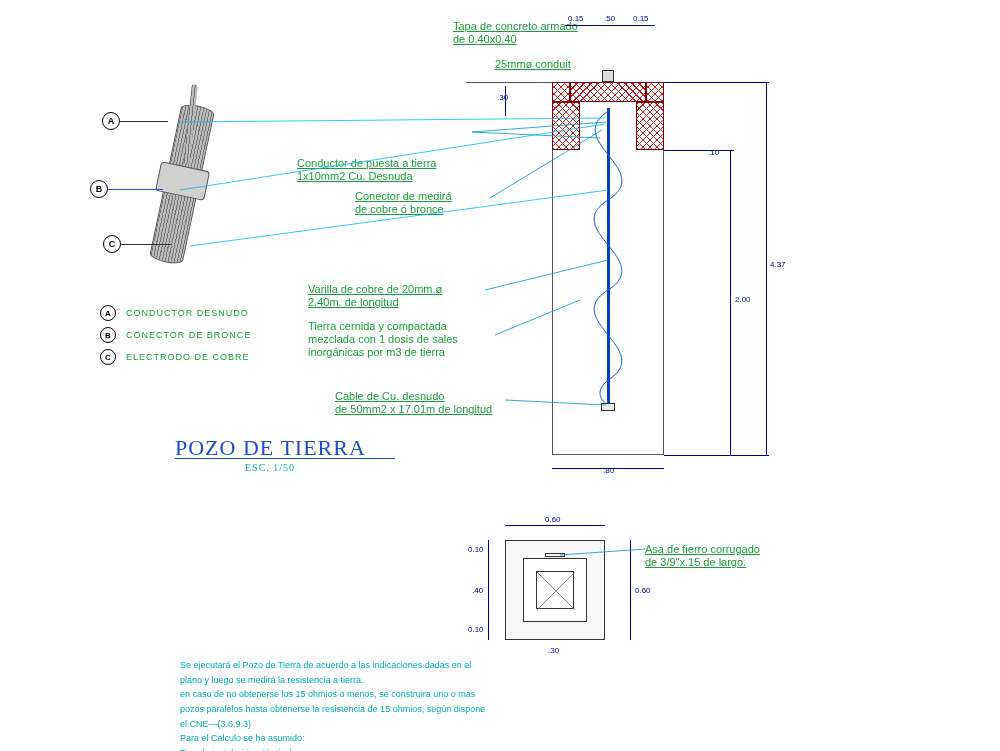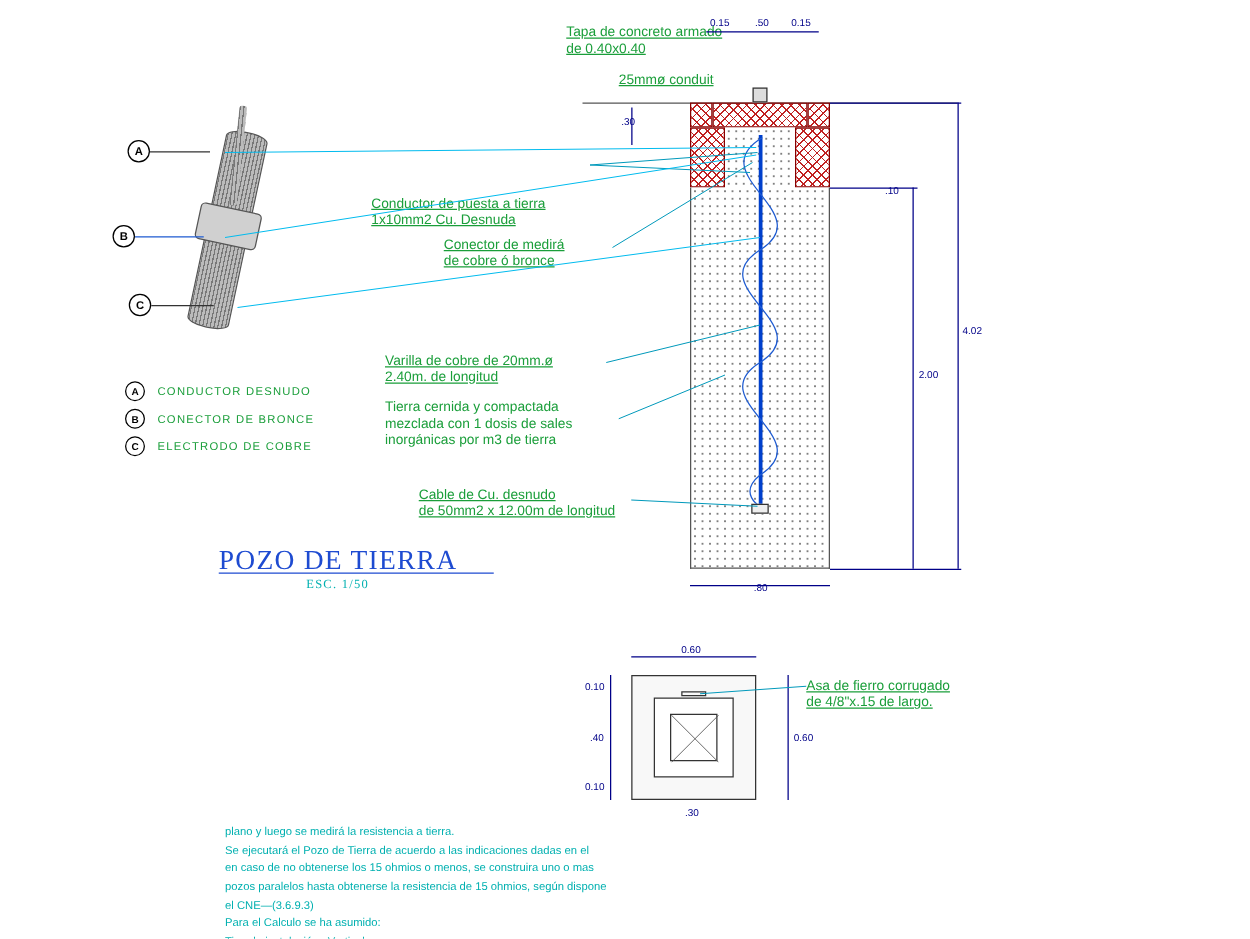--- a/index.html
+++ b/index.html
@@ -78,21 +78,21 @@
 
 <div class="abs" style="left:607px; top:108px; width:3px; height:300px; background:#0040cc;"></div>
 
 <svg class="abs" style="left:560px; top:110px; width:96px; height:300px;">
   <path d="M 50 0 C 0 30, 96 60, 48 90 C 0 120, 96 150, 48 180 C 0 210, 96 240, 48 270 C 30 285, 48 295, 48 295" fill="none" stroke="#1e5bd1" stroke-width="1"></path>
 </svg>
 
 <div class="abs" style="left:601px; top:403px; width:14px; height:8px; border:1px solid #333; background:#eee;"></div>
 
 <div class="dim-line dim-v abs" style="left:766px; top:82px; height:373px;"></div>
-<div class="abs dim-text" style="left:770px; top:260px;">4.02</div>
+<div class="abs dim-text" style="left:770px; top:260px;">4.37</div>
 <div class="dim-line dim-h abs" style="left:664px; top:82px; width:105px;"></div>
 <div class="dim-line dim-h abs" style="left:664px; top:455px; width:105px;"></div>
 <div class="dim-line dim-h abs" style="left:664px; top:150px; width:70px;"></div>
 
 <div class="dim-line dim-v abs" style="left:730px; top:150px; height:305px;"></div>
 <div class="abs dim-text" style="left:735px; top:295px;">2.00</div>
 <div class="abs dim-text" style="left:708px; top:148px;">.10</div>
 
 <div class="dim-line dim-h abs" style="left:552px; top:468px; width:112px;"></div>
 <div class="abs dim-text" style="left:603px; top:466px;">.80</div>
@@ -100,21 +100,21 @@
 <div class="abs green-text" style="left:297px; top:126px; width:175px; white-space:pre-line; text-decoration:underline;margin-top:31px;">Conductor de puesta a tierra
 1x10mm2 Cu. Desnuda</div>
 <div class="abs green-text" style="left:355px; top:190px; width:140px; white-space:pre-line; text-decoration:underline;">Conector de medirá
 de cobre ó bronce</div>
 <div class="abs green-text" style="left:308px; top:283px; width:180px; white-space:pre-line; text-decoration:underline;">Varilla de cobre de 20mm.ø
 2.40m. de longitud</div>
 <div class="abs green-text" style="left:308px; top:320px; width:190px; white-space:pre-line;">Tierra cernida y compactada
 mezclada con 1 dosis de sales
 inorgánicas por m3 de tierra</div>
 <div class="abs green-text" style="left:335px; top:390px; width:190px; white-space:pre-line; text-decoration:underline;">Cable de Cu. desnudo
-de 50mm2 x 12.00m de longitud</div>
+de 50mm2 x 17.01m de longitud</div>
 
 <svg class="abs" style="left:290px; top:110px; width:330px; height:310px; pointer-events:none;">
   <line x1="182" y1="22" x2="316" y2="12" stroke="#0099bb" stroke-width="0.8"></line>
   <line x1="182" y1="22" x2="310" y2="28" stroke="#0099bb" stroke-width="0.8"></line>
   <line x1="200" y1="88" x2="312" y2="20" stroke="#0099bb" stroke-width="0.8"></line>
   <line x1="195" y1="180" x2="318" y2="150" stroke="#0099bb" stroke-width="0.8"></line>
   <line x1="205" y1="225" x2="290" y2="190" stroke="#0099bb" stroke-width="0.8"></line>
   <line x1="215" y1="290" x2="316" y2="295" stroke="#0099bb" stroke-width="0.8"></line>
 </svg>
 
@@ -175,27 +175,27 @@
 <div class="dim-line dim-v abs" style="left:488px; top:540px; height:100px;"></div>
 <div class="abs dim-text" style="left:468px; top:545px;">0.10</div>
 <div class="abs dim-text" style="left:472px; top:586px;">.40</div>
 <div class="abs dim-text" style="left:468px; top:625px;">0.10</div>
 
 <div class="dim-line dim-v abs" style="left:630px; top:540px; height:100px;"></div>
 <div class="abs dim-text" style="left:635px; top:586px;">0.60</div>
 <div class="abs dim-text" style="left:548px; top:646px;">.30</div>
 
 <div class="abs green-text" style="left:645px; top:543px; width:170px; white-space:pre-line; text-decoration:underline;">Asa de fierro corrugado
-de 4/8"x.15 de largo.</div>
+de 3/9"x.15 de largo.</div>
 <svg class="abs" style="left:560px; top:545px; width:90px; height:20px;">
   <line x1="0" y1="10" x2="85" y2="4" stroke="#0099bb" stroke-width="0.8"></line>
 </svg>
 
 <div class="notes">
+  <p>Se ejecutará el Pozo de Tierra de acuerdo a las indicaciones dadas en el</p>
   <p>plano y luego se medirá la resistencia a tierra.</p>
-  <p>Se ejecutará el Pozo de Tierra de acuerdo a las indicaciones dadas en el</p>
   <p>en caso de no obtenerse los 15 ohmios o menos, se construira uno o mas</p>
   <p>pozos paralelos hasta obtenerse la resistencia de 15 ohmios, según dispone</p>
   <p>el CNE—(3.6.9.3)</p>
   <p>Para el Calculo se ha asumido:</p>
   <p><span>Tipo de instalación:</span>&nbsp;&nbsp;<span>Vertical</span></p>
 
 </div>
 
 </body></html>

